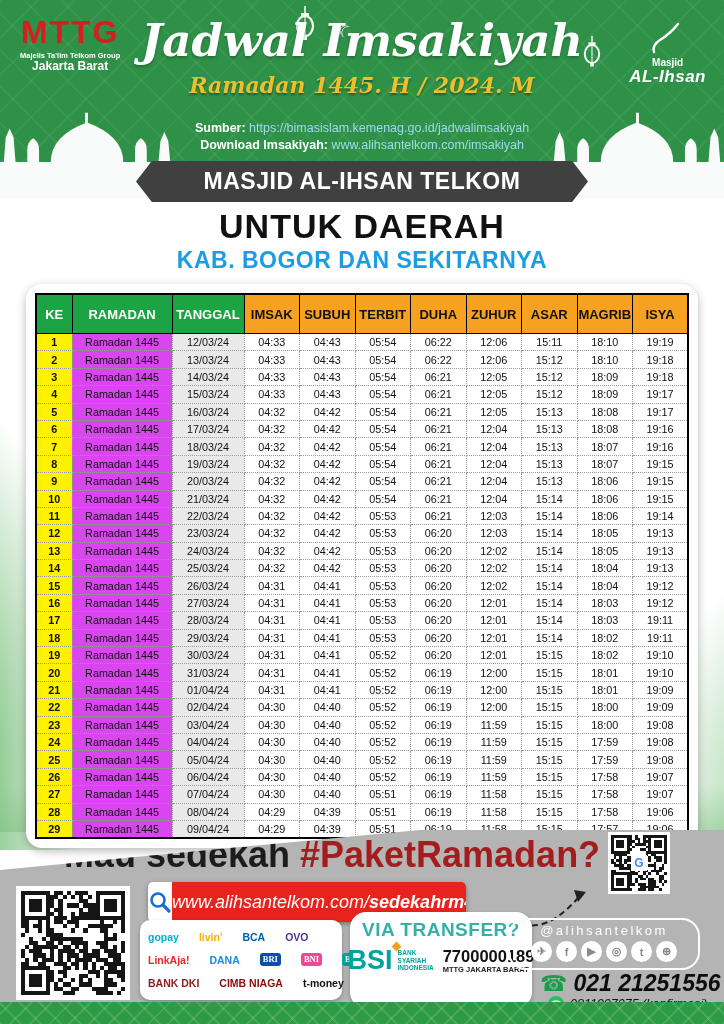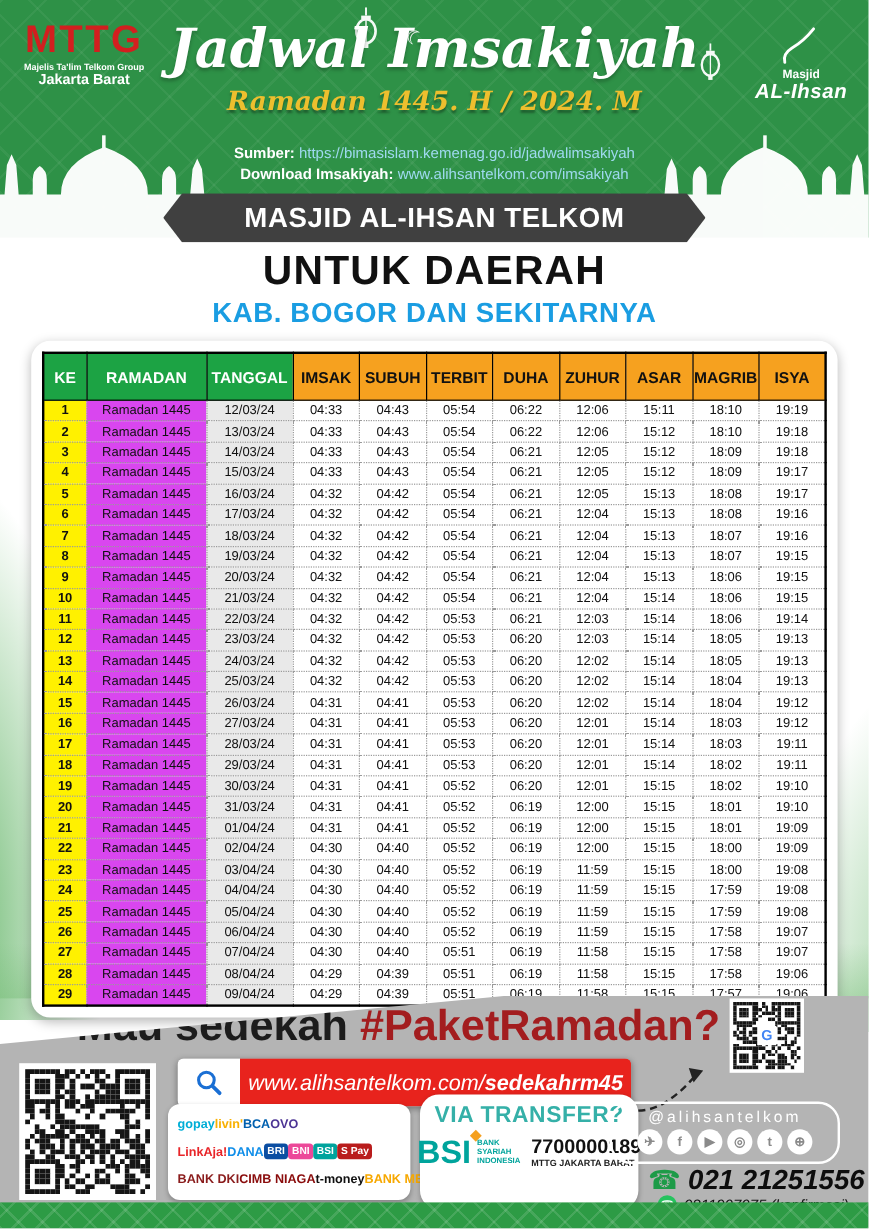--- a/index.html
+++ b/index.html
@@ -70,42 +70,42 @@
   .c-date{background:#e9e9e9;}
   .c-time{background:#fff;}
   .sep{border-left:1.6px solid #222;margin-top:40px;}
 
   
   .footer{position:absolute;left:0;top:830px;width:724px;height:194px;background:#b4b4b4;
     clip-path:polygon(0 40px,58% 0,100% 0,100% 100%,0 100%);}
   .sedekah{position:absolute;left:60px;right:120px;top:4px;text-align:center;
     font-size:36px;font-weight:700;color:#1c1c1c;white-space:nowrap;}
   .sedekah .tag{color:#a31d1f;font-weight:800;}
-  .searchbar{position:absolute;left:148px;top:52px;width:378px;height:40px;display:flex;
+  .searchbar{position:absolute;left:148px;top:52px;width:318px;height:40px;display:flex;
     border-radius:5px;overflow:hidden;box-shadow:0 2px 5px rgba(0,0,0,.35);}
   .search-ico{width:52px;background:#fff;display:flex;align-items:center;justify-content:center;}
   .search-url{flex:1;background:#e8231d;color:#fff;display:flex;align-items:center;justify-content:center;
     font-size:18px;font-style:italic;white-space:nowrap;}
   .search-url b{font-weight:800;}
   .qr{display:grid;background:#fff;}
   .qr div{background:#fff;}
   .qr div.b{background:#151515;}
   .qr-small{position:absolute;right:54px;top:2px;width:62px;height:62px;padding:3px;box-sizing:border-box;}
   .qr-small .g-logo{position:absolute;left:50%;top:50%;transform:translate(-50%,-50%);
     width:16px;height:16px;background:#fff;display:flex;align-items:center;justify-content:center;
     font-size:12px;font-weight:800;color:#4285F4;}
   .qr-big{position:absolute;left:16px;top:56px;width:114px;height:114px;padding:5px;box-sizing:border-box;}
   .arrow-svg{position:absolute;left:520px;top:56px;}
 
   .paybox{position:absolute;left:140px;top:90px;width:202px;height:80px;background:#fff;
     border-radius:10px;box-shadow:0 2px 4px rgba(0,0,0,.25);padding:6px 8px;box-sizing:border-box;
     display:flex;flex-direction:column;justify-content:space-around;}
-  .payrow{display:flex;align-items:center;gap:0;justify-content:flex-start;}
+  .payrow{display:flex;align-items:center;gap:20px;justify-content:flex-start;}
   .payrow span{font-size:10.5px;font-weight:800;white-space:nowrap;}
-  .payrow span.badge{border-radius:3px;padding:0 3px;font-size:8.5px;line-height:13px;}
+  .payrow span.badge{border-radius:3px;padding:0 3px;font-size:8.5px;line-height:13px;font-family:Liberation Serif, serif;}
 
   .transferbox{position:absolute;left:350px;top:82px;width:182px;height:96px;background:#fff;
     border-radius:16px;box-shadow:0 2px 4px rgba(0,0,0,.25);padding:7px 8px;box-sizing:border-box;text-align:center;}
   .via{font-size:19px;font-weight:700;color:#35b0a8;letter-spacing:.5px;}
   .bsi-row{display:flex;align-items:center;justify-content:center;gap:5px;margin-top:6px;}
   .bsi-abbr{font-size:27px;font-weight:800;color:#00a49c;position:relative;line-height:1;}
   .bsi-star{position:absolute;right:-7px;top:-4px;width:7px;height:7px;background:#f5a01f;transform:rotate(45deg);}
   .bsi-name{font-size:6.5px;font-weight:700;color:#00a49c;text-align:left;line-height:1.15;}
   .acct{margin-left:4px;text-align:left;}
   .acct-num{font-size:16.5px;font-weight:800;color:#111;line-height:1.1;}

